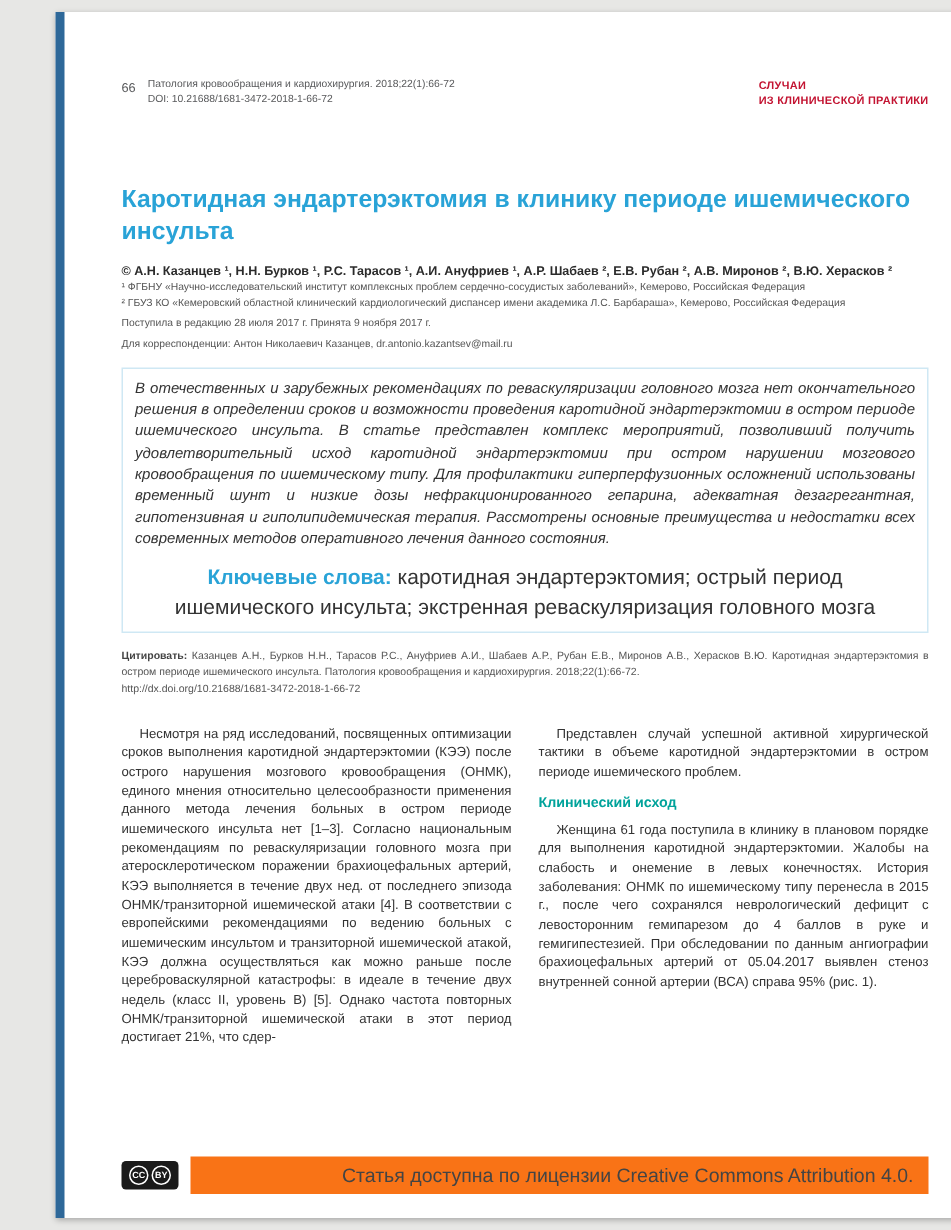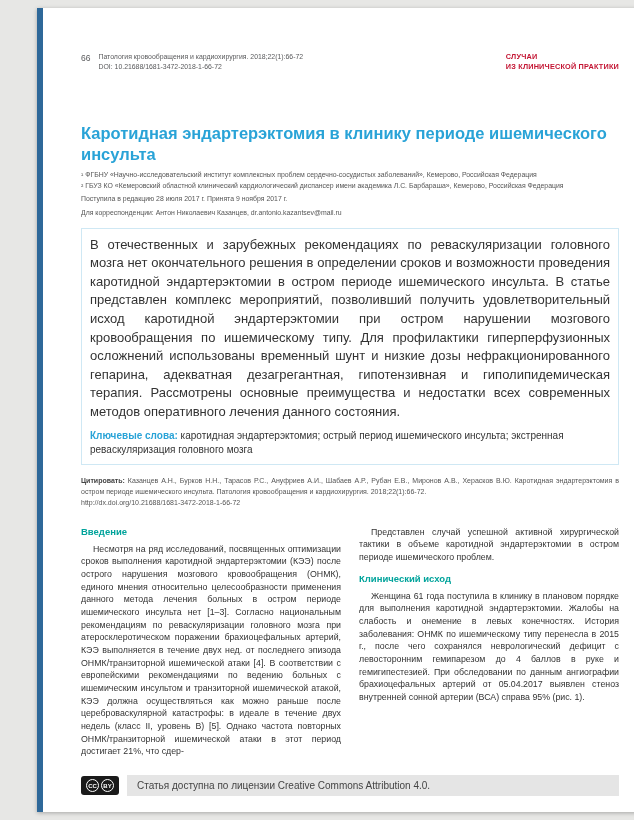--- a/index.html
+++ b/index.html
@@ -54,23 +54,23 @@
   .meta-line { font-size:6.9px; color:#555; line-height:1.55; margin-top:3px; }
   .it { }
   .email { color:#555; }
   
   .abstract-box {
     margin-top:9px;
     border:1px solid #cfe8f4;
     padding:7px 8px;
   }
   .abstract {
-    font-size:13px; line-height:1.43; text-align:justify; color:#333;
+    font-size:10px; line-height:1.43; text-align:justify; color:#333;font-style:italic;
   }
-  .keywords { margin-top:7px; font-size:10px; line-height:1.43; color:#333; }
+  .keywords { margin-top:7px; font-size:14px; line-height:1.43; color:#333;text-align:center; }
   .kw-label { color:#29a3d7; font-weight:bold; }
   
   .citation {
     margin-top:11px;
     font-size:7px; color:#555; line-height:1.55; text-align:justify;
   }
   .cit-label { font-weight:bold; color:#444; }
   .cit-url { margin-top:0px; }
   
   .columns { margin-top:17px; display:flex; gap:18px; }
@@ -98,23 +98,24 @@
     padding:3px 5px;
     cursor:pointer;
   }
   .cc-circle {
     display:inline-flex; align-items:center; justify-content:center;
     width:13px; height:13px;
     border:1.5px solid #fff; border-radius:50%;
     color:#fff; font-size:6px; font-weight:bold; letter-spacing:0;
   }
   .license-bar {
-    flex:1; background:#e5e5e5;
-    font-size:10px; color:#444;
+    flex:1; background:#f97316;
+    font-size:13px; color:#444;
     padding:5px 10px;
+    text-align:right;
   }
 </style>
 </head>
 <body>
 
 <div class="canvas">
   <div class="sheet">
     <div class="accent-strip"></div>
     <div class="content">
 
@@ -127,20 +128,21 @@
           </div>
         </div>
         <div class="header-right">
           <div>СЛУЧАИ</div>
           <div>ИЗ КЛИНИЧЕСКОЙ ПРАКТИКИ</div>
         </div>
       </header>
 
       <h1 class="title">Каротидная эндартерэктомия в клинику периоде ишемического инсульта</h1>
 
+      <div class="authors">© А.Н. Казанцев ¹, Н.Н. Бурков ¹, Р.С. Тарасов ¹, А.И. Ануфриев ¹, А.Р. Шабаев ², Е.В. Рубан ², А.В. Миронов ², В.Ю. Херасков ²</div>
 
       <div class="affil">¹ ФГБНУ «Научно-исследовательский институт комплексных проблем сердечно-сосудистых заболеваний», Кемерово, Российская Федерация</div>
       <div class="affil">² ГБУЗ КО «Кемеровский областной клинический кардиологический диспансер имени академика Л.С. Барбараша», Кемерово, Российская Федерация</div>
 
       <div class="meta-line">Поступила в редакцию 28 июля 2017 г. Принята 9 ноября 2017 г.</div>
 
       <div class="meta-line">
         <span class="it">Для корреспонденции:</span>
         <span>Антон Николаевич Казанцев,</span>
         <span class="email">dr.antonio.kazantsev@mail.ru</span>
@@ -156,21 +158,20 @@
 
       <div class="citation">
         <span class="cit-label">Цитировать:</span>
         <span>Казанцев А.Н., Бурков Н.Н., Тарасов Р.С., Ануфриев А.И., Шабаев А.Р., Рубан Е.В., Миронов А.В., Херасков В.Ю. Каротидная эндартерэктомия в остром периоде ишемического инсульта.</span>
         <span class="it">Патология кровообращения и кардиохирургия. 2018;22(1):66-72.</span>
         <div class="cit-url">http://dx.doi.org/10.21688/1681-3472-2018-1-66-72</div>
       </div>
 
       <div class="columns">
         <div class="col">
-          <h2 class="sec">Введение</h2>
           <p class="body-p indent">Несмотря на ряд исследований, посвященных оптимизации сроков выполнения каротидной эндартерэктомии (КЭЭ) после острого нарушения мозгового кровообращения (ОНМК), единого мнения относительно целесообразности применения данного метода лечения больных в остром периоде ишемического инсульта нет [1–3]. Согласно национальным рекомендациям по реваскуляризации головного мозга при атеросклеротическом поражении брахиоцефальных артерий, КЭЭ выполняется в течение двух нед. от последнего эпизода ОНМК/транзиторной ишемической атаки [4]. В соответствии с европейскими рекомендациями по ведению больных с ишемическим инсультом и транзиторной ишемической атакой, КЭЭ должна осуществляться как можно раньше после цереброваскулярной катастрофы: в идеале в течение двух недель (класс II, уровень B) [5]. Однако частота повторных ОНМК/транзиторной ишемической атаки в этот период достигает 21%, что сдер-</p>
         </div>
         <div class="col">
           <p class="body-p indent">Представлен случай успешной активной хирургической тактики в объеме каротидной эндартерэктомии в остром периоде ишемического проблем.</p>
           <h2 class="sec mt">Клинический исход</h2>
           <p class="body-p it indent">Женщина 61 года поступила в клинику в плановом порядке для выполнения каротидной эндартерэктомии. Жалобы на слабость и онемение в левых конечностях. История заболевания: ОНМК по ишемическому типу перенесла в 2015 г., после чего сохранялся неврологический дефицит с левосторонним гемипарезом до 4 баллов в руке и гемигипестезией. При обследовании по данным ангиографии брахиоцефальных артерий от 05.04.2017 выявлен стеноз внутренней сонной артерии (ВСА) справа 95% (рис. 1).</p>
         </div>
       </div>
 
       <footer class="page-footer">

